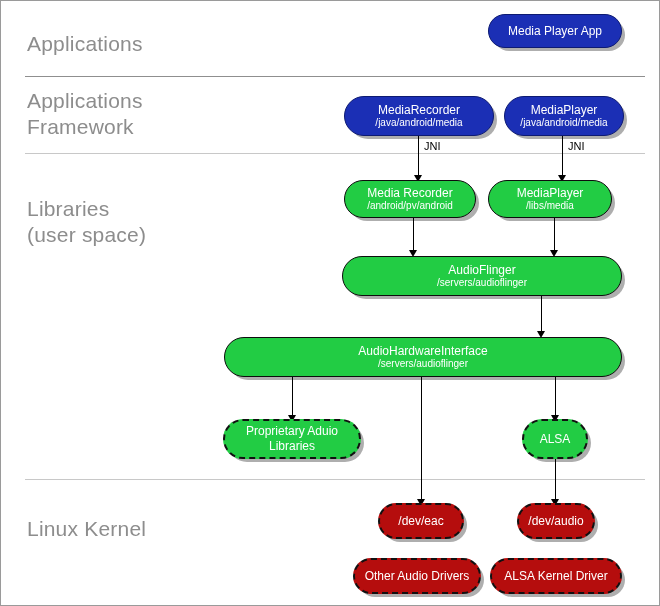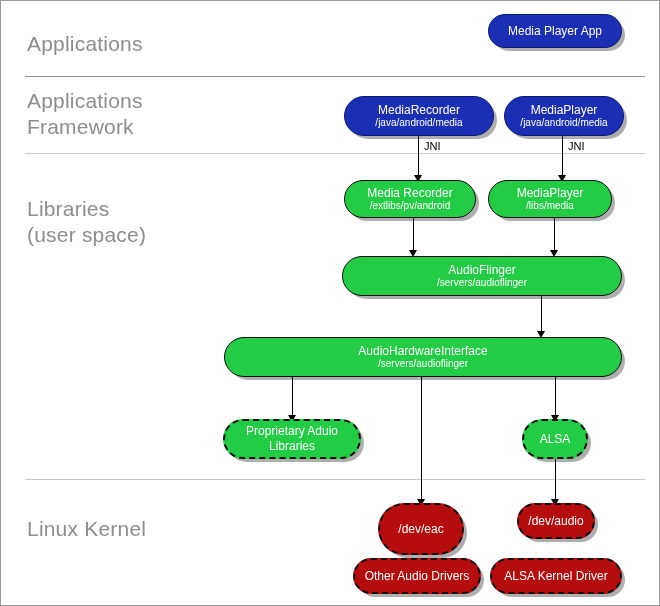--- a/index.html
+++ b/index.html
@@ -127,21 +127,21 @@
   <div class="vline" style="left:417px;top:135px;height:44px;"></div>
   <div class="arrowhead" style="left:413px;top:174px;"></div>
   <div class="jni-label" style="left:423px;top:139px;">JNI</div>
 
   <div class="vline" style="left:561px;top:135px;height:44px;"></div>
   <div class="arrowhead" style="left:557px;top:174px;"></div>
   <div class="jni-label" style="left:567px;top:139px;">JNI</div>
 
   <div class="node green" style="left:343px;top:179px;width:132px;height:38px;">
     <span class="t1">Media Recorder</span>
-    <span class="t2">/extlibs/pv/android</span>
+    <span class="t2">/android/pv/android</span>
   </div>
 
   <div class="node green" style="left:487px;top:179px;width:124px;height:38px;">
     <span class="t1">MediaPlayer</span>
     <span class="t2">/libs/media</span>
   </div>
 
   <div class="vline" style="left:412px;top:217px;height:36px;"></div>
   <div class="arrowhead" style="left:408px;top:249px;"></div>
 
@@ -174,21 +174,21 @@
     <span class="t1">Proprietary Aduio Libraries</span>
   </div>
 
   <div class="node green dashed" style="left:521px;top:418px;width:66px;height:40px;">
     <span class="t1">ALSA</span>
   </div>
 
   <div class="vline" style="left:554px;top:458px;height:44px;"></div>
   <div class="arrowhead" style="left:550px;top:498px;"></div>
 
-  <div class="node red dashed" style="left:377px;top:502px;width:86px;height:52px;">
+  <div class="node red dashed" style="left:377px;top:502px;width:86px;height:36px;">
     <span class="t1">/dev/eac</span>
   </div>
 
   <div class="node red dashed" style="left:516px;top:502px;width:78px;height:36px;">
     <span class="t1">/dev/audio</span>
   </div>
 
   <div class="node red dashed" style="left:352px;top:557px;width:128px;height:36px;">
     <span class="t1">Other Audio Drivers</span>
   </div>

